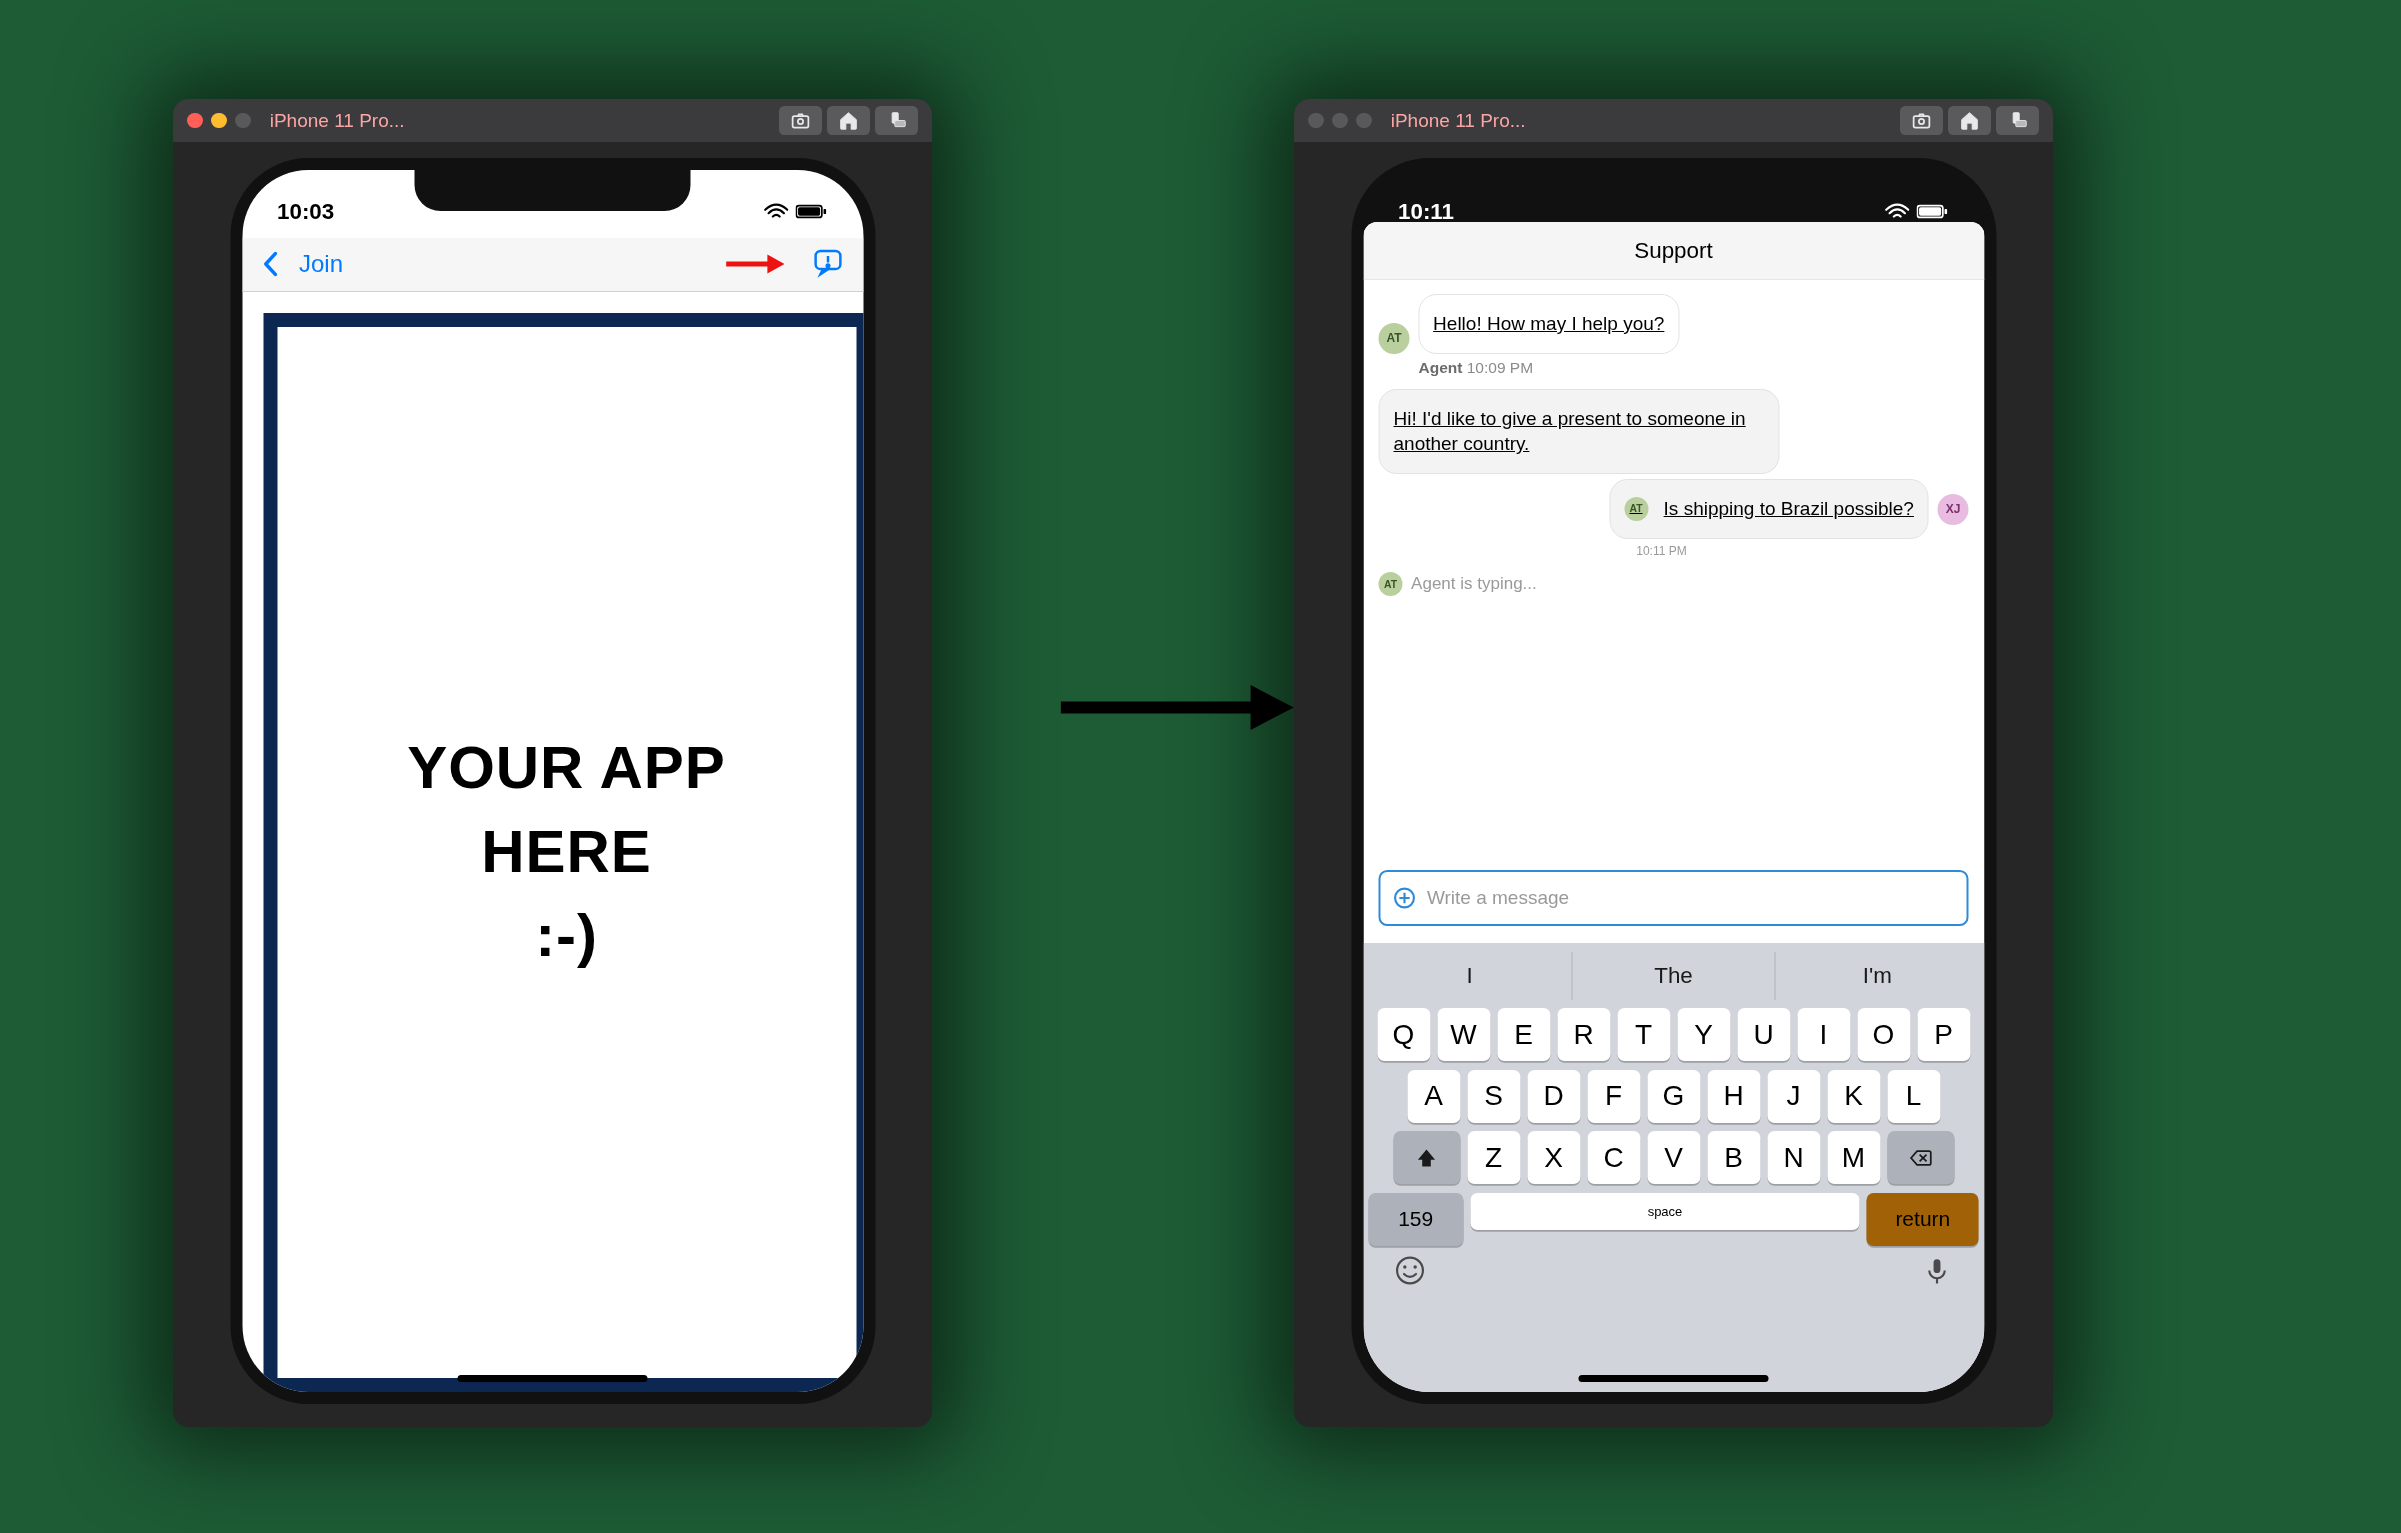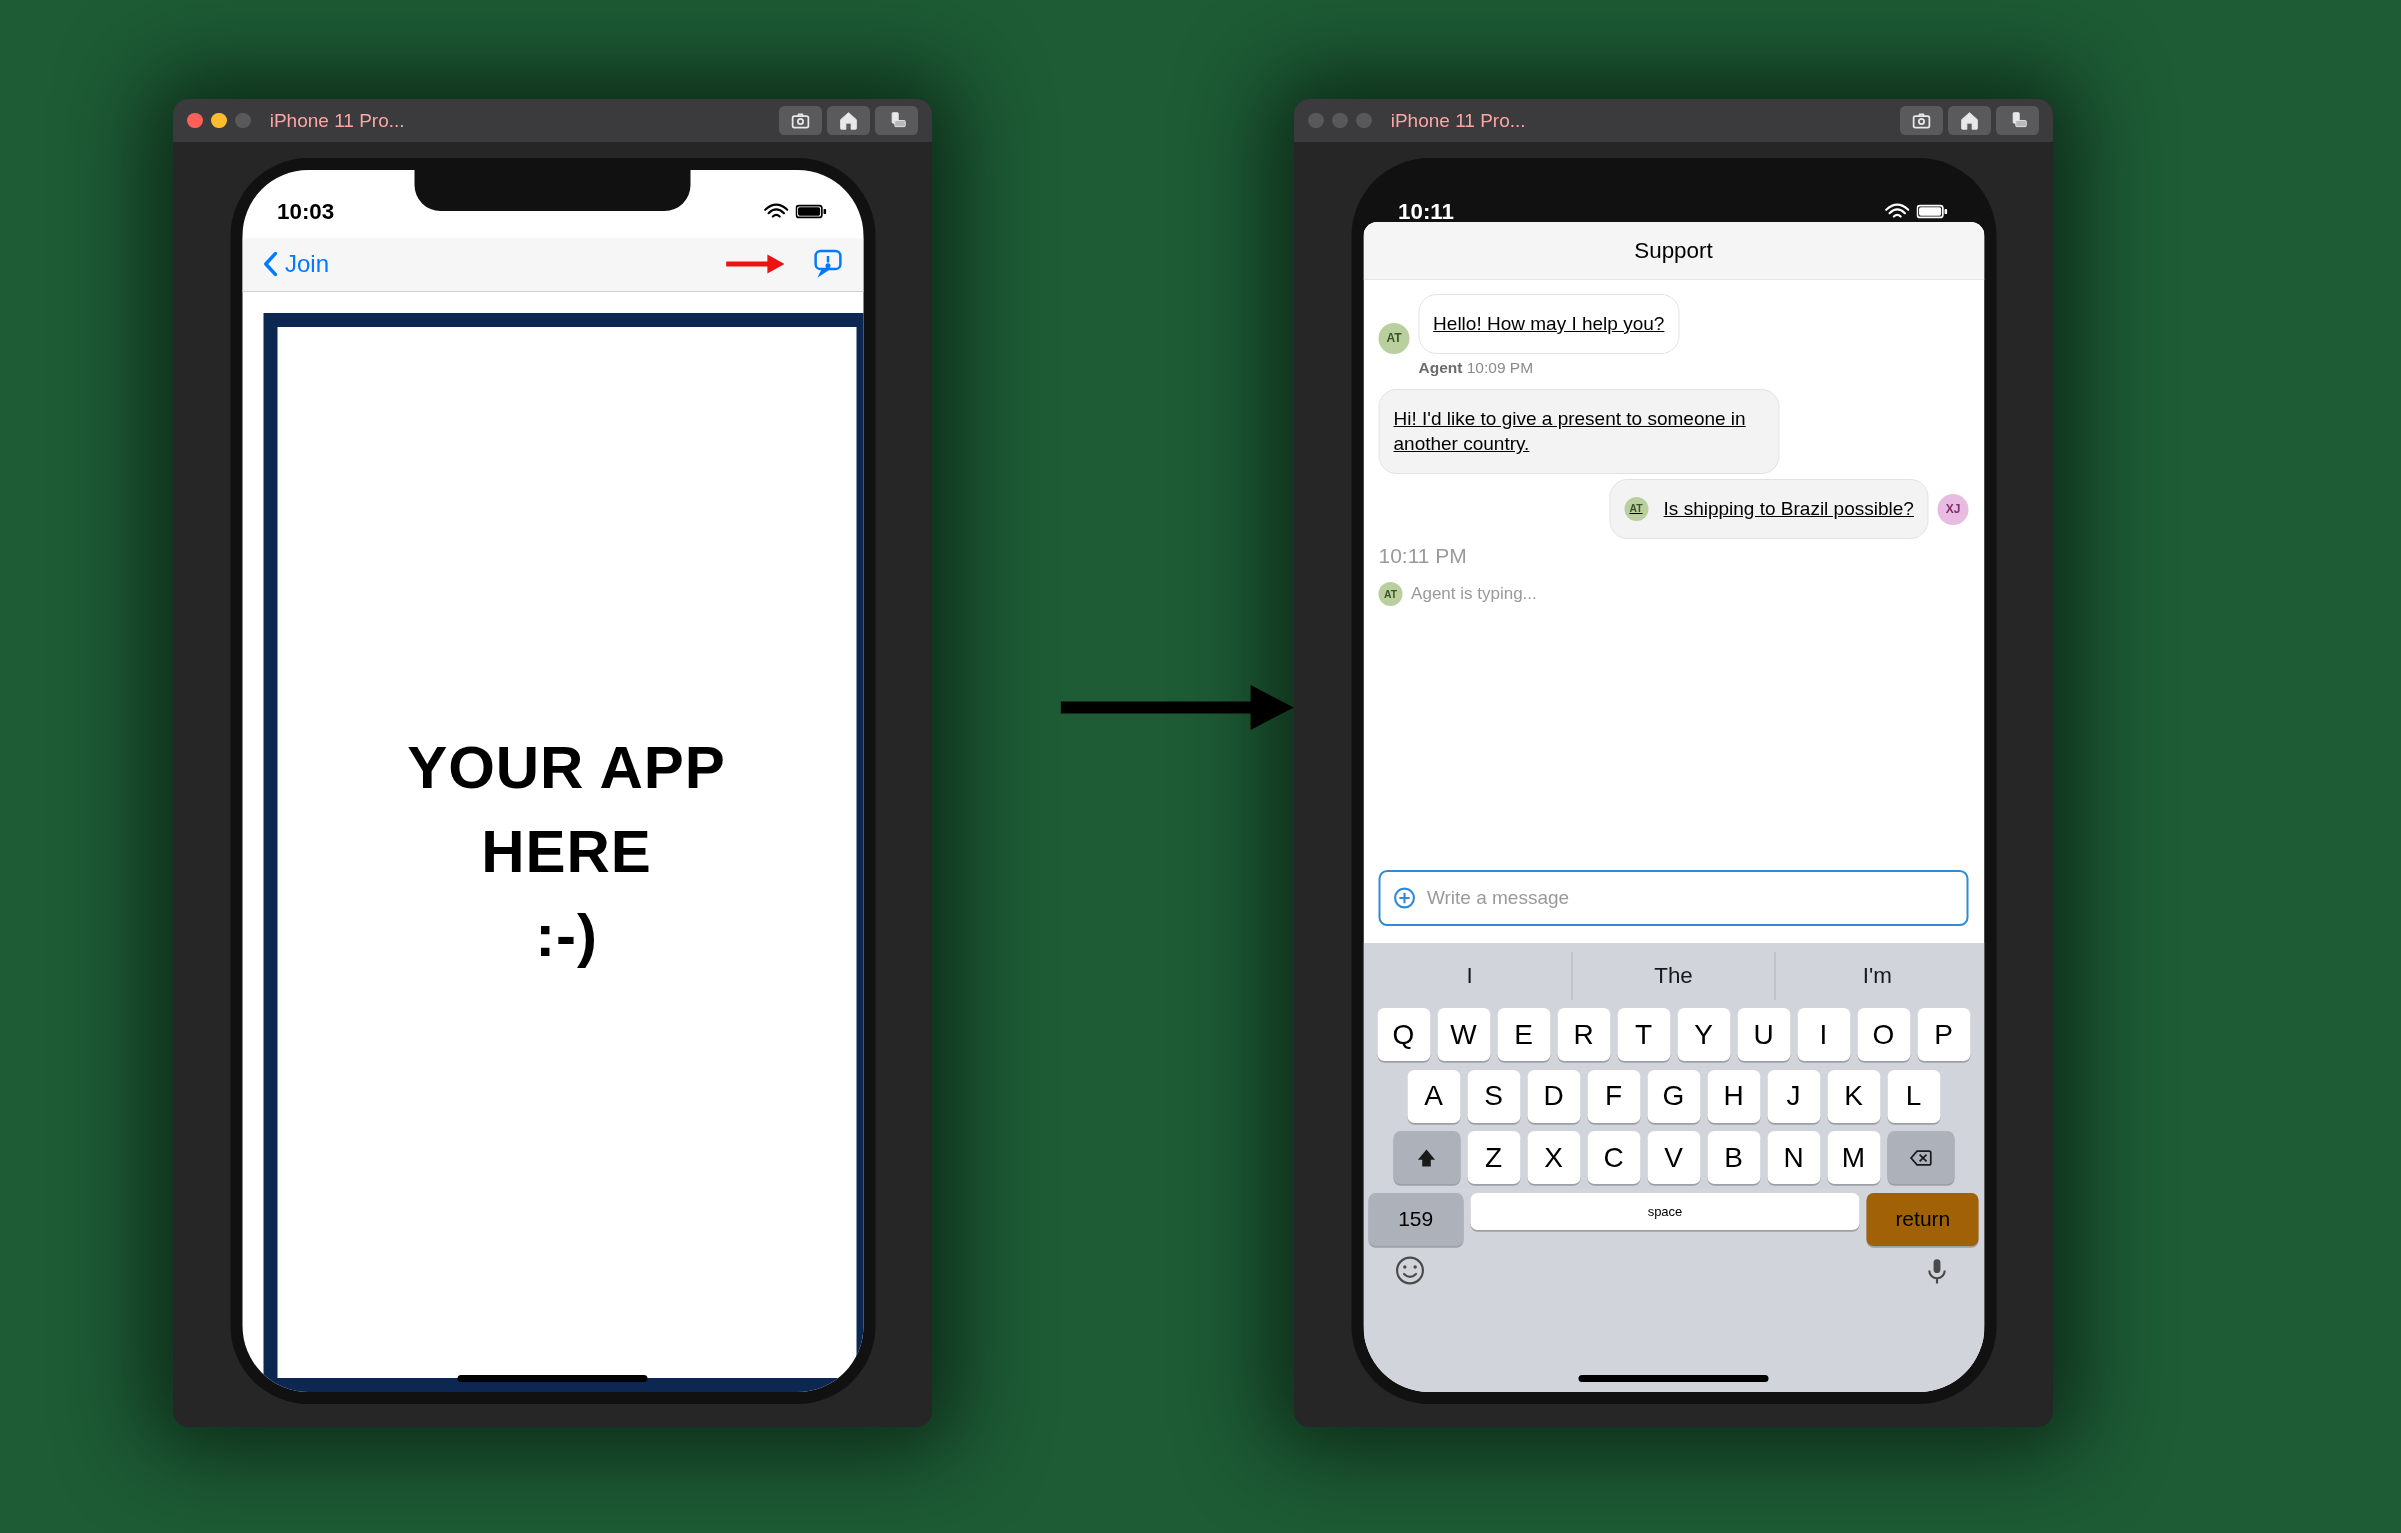--- a/index.html
+++ b/index.html
@@ -23,21 +23,21 @@
   .bezel{position:absolute;left:50%;transform:translateX(-50%);top:59px;width:645px;height:1246px;background:#111;border-radius:78px;padding:12px;box-sizing:border-box;}
   .screen{width:100%;height:100%;border-radius:66px;overflow:hidden;position:relative;}
   .screen.white{background:#fff;}
   .notch{position:absolute;top:0;left:50%;transform:translateX(-50%);width:276px;height:41px;background:#111;border-bottom-left-radius:26px;border-bottom-right-radius:26px;z-index:5;}
   .statusbar{height:52px;display:flex;align-items:center;justify-content:space-between;padding:15.5px 35px 0;font-size:22.4px;font-weight:600;}
   .statusbar.light{color:#000;}
   .statusbar.dark{color:#fff;}
   .status-right{display:flex;align-items:center;gap:7px;}
   .status-right svg{height:17px;}
   .navbar{height:53px;display:flex;align-items:center;padding:0 19px;background:#f6f6f6;border-bottom:0.9px solid #d0d0d0;}
-  .nav-back{display:flex;align-items:center;color:#007aff;font-size:24px;gap:5px;}
+  .nav-back{display:flex;align-items:center;color:#007aff;font-size:24px;gap:19px;}
   .nav-back svg{width:19px;height:26px;}
   .nav-spacer{flex:1;}
   .nav-chat{position:relative;}
   .nav-chat svg{width:33px;height:33px;stroke:#007aff;fill:none;stroke-width:3;}
   .red-arrow{position:absolute;right:60px;top:5.2px;}
   .red-arrow svg{width:60px;height:26px;}
   .app-body{padding:21px;height:calc(100% - 52px - 53px - 24px);box-sizing:border-box;}
   .app-frame{width:100%;height:100%;border:14px solid #0c2752;display:flex;flex-direction:column;align-items:center;justify-content:center;font-size:60px;font-weight:800;letter-spacing:0.9px;line-height:1.4;}
   .home-ind{position:absolute;bottom:10.4px;left:50%;transform:translateX(-50%);width:190px;height:7px;border-radius:7px;}
   .home-ind.dark{background:#000;}
@@ -48,21 +48,21 @@
   .avatar.sm{width:24px;height:24px;font-size:10.4px;margin-right:7px;}
   .avatar.agent{background:#b9cf9e;color:#3b5226;}
   .avatar.user{background:#e8bce0;color:#7d2f70;margin-left:8.6px;margin-right:0;}
   .bubble{border:0.9px solid #e2e2e2;border-radius:18px;padding:16px 14px;font-size:19px;max-width:371px;line-height:1.35;text-decoration:underline;}
   .bubble.agent{background:#fff;}
   .bubble.user{background:#f3f3f3;}
   .meta{font-size:15.5px;color:#8b8b8b;margin-left:40px;margin-bottom:12px;}
   .meta .name{font-weight:600;color:#6b6b6b;}
   .right{justify-content:flex-start;}
   .user-col{display:flex;flex-direction:column;align-items:flex-end;gap:7px;}
-  .time-right{font-size:21px;color:#9a9a9a;margin-right:24px;text-align:left;margin-bottom:14px;}
+  .time-right{font-size:12px;color:#9a9a9a;margin-right:24px;text-align:center;margin-bottom:14px;}
   .typing-row{display:flex;align-items:center;margin-top:3.5px;gap:8.6px;color:#9a9a9a;font-size:17px;}
   .typing-row .avatar{margin-right:0;}
   .reading-row{display:flex;align-items:center;justify-content:flex-end;}
   .reading-row .bubble{display:flex;align-items:center;gap:8.6px;}
   .composer{border:2.6px solid #2f8bd8;border-radius:8.6px;height:52px;display:flex;align-items:center;padding:0 12px;gap:10.4px;}
   .composer svg{width:24px;height:24px;stroke:#2f8bd8;fill:none;stroke-width:2.5;}
   .composer-ph{color:#9a9a9a;font-size:19px;}
 
   .keyboard{background:#d1d4da;position:absolute;bottom:0;left:0;right:0;padding:8.6px 5.2px 10.4px;box-sizing:border-box;}
   .sugg-row{display:flex;height:48px;}

